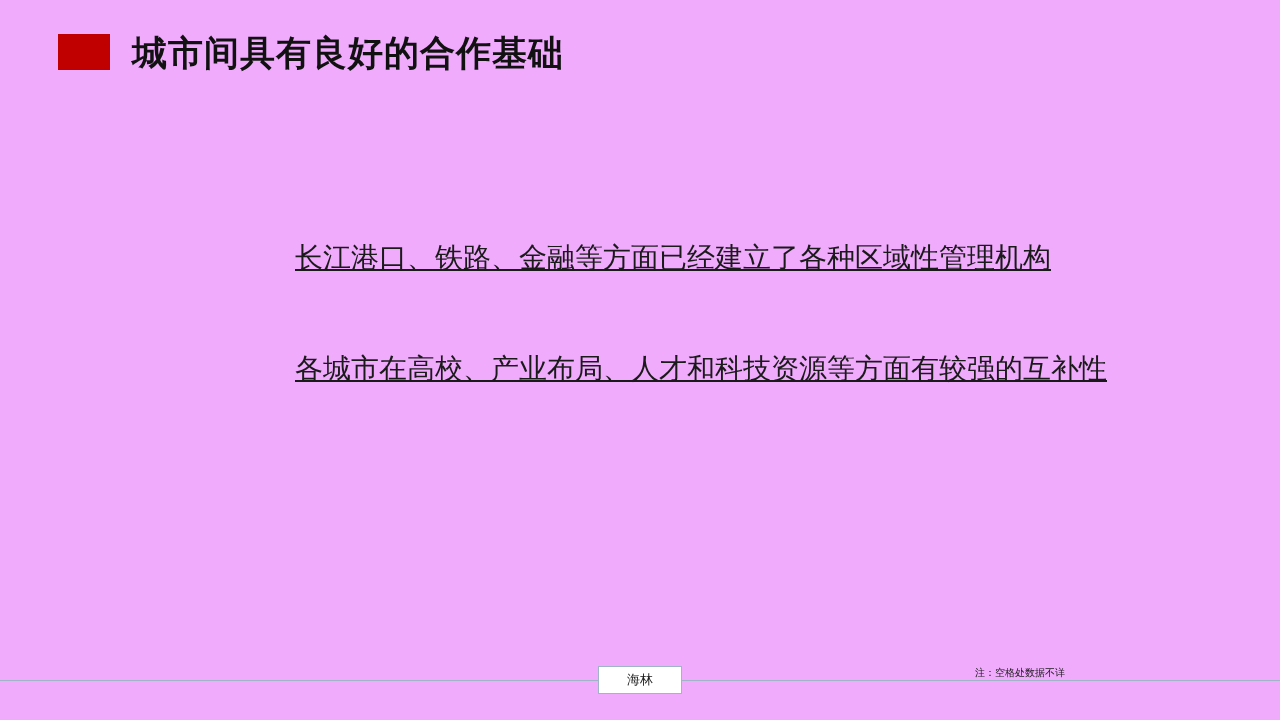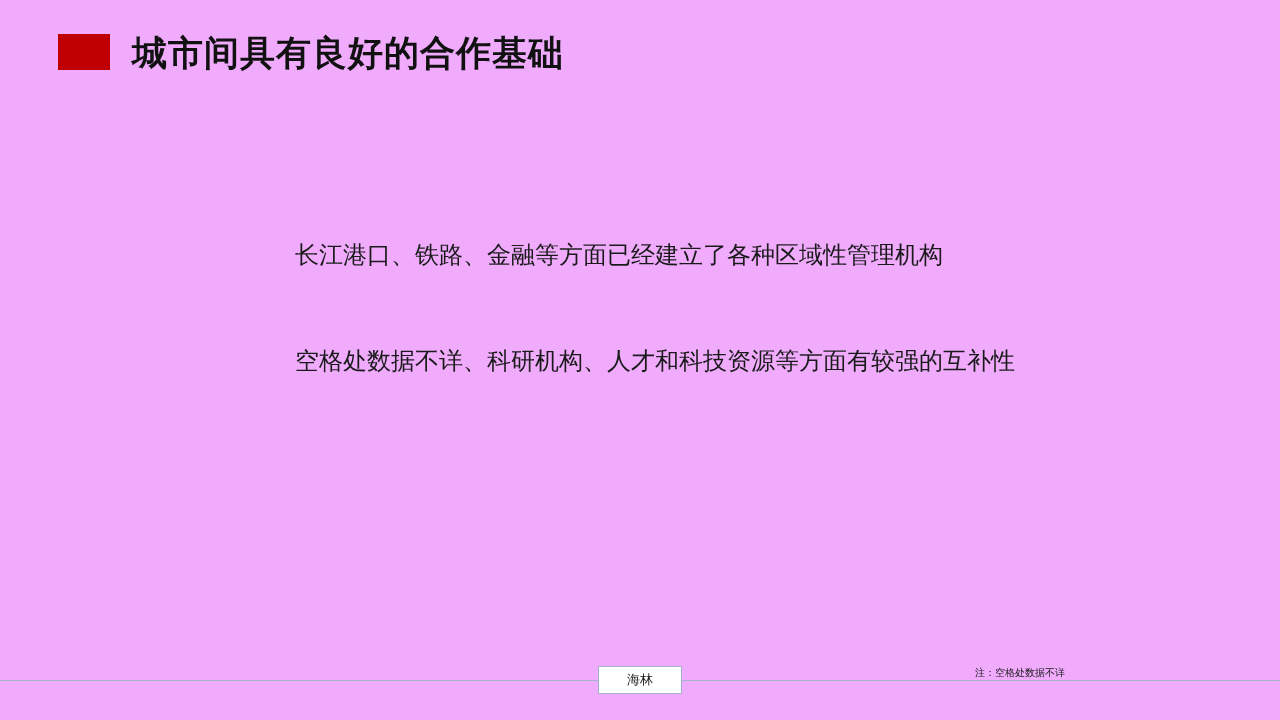--- a/index.html
+++ b/index.html
@@ -49,25 +49,26 @@
   }
 
   
   .body-block {
     position: absolute;
     left: 295px;
     top: 238px;
     width: 860px;
   }
   .body-line {
-    font-size: 24px;
+    font-size: 28px;
     color: #1a1a1a;
     line-height: 1.4;
     margin-bottom: 72px;
     white-space: nowrap;
+    text-decoration: underline;
   }
   .body-line:last-child {
     margin-bottom: 0;
   }
 
   
   .footer-note {
     position: absolute;
     right: 215px;
     bottom: 40px;
@@ -119,21 +120,21 @@
 
 <div class="slide">
 
   <div class="title-row">
     <div class="title-marker"></div>
     <div class="title-text">城市间具有良好的合作基础</div>
   </div>
 
   <div class="body-block">
     <div class="body-line">长江港口、铁路、金融等方面已经建立了各种区域性管理机构</div>
-    <div class="body-line">空格处数据不详、科研机构、人才和科技资源等方面有较强的互补性</div>
+    <div class="body-line">各城市在高校、产业布局、人才和科技资源等方面有较强的互补性</div>
   </div>
 
   <div class="footer-note">注：空格处数据不详</div>
 
   <div class="footer-bar">
     <div class="footer-rule-left"></div>
     <div class="footer-badge">海林</div>
     <div class="footer-rule-right"></div>
   </div>
 

